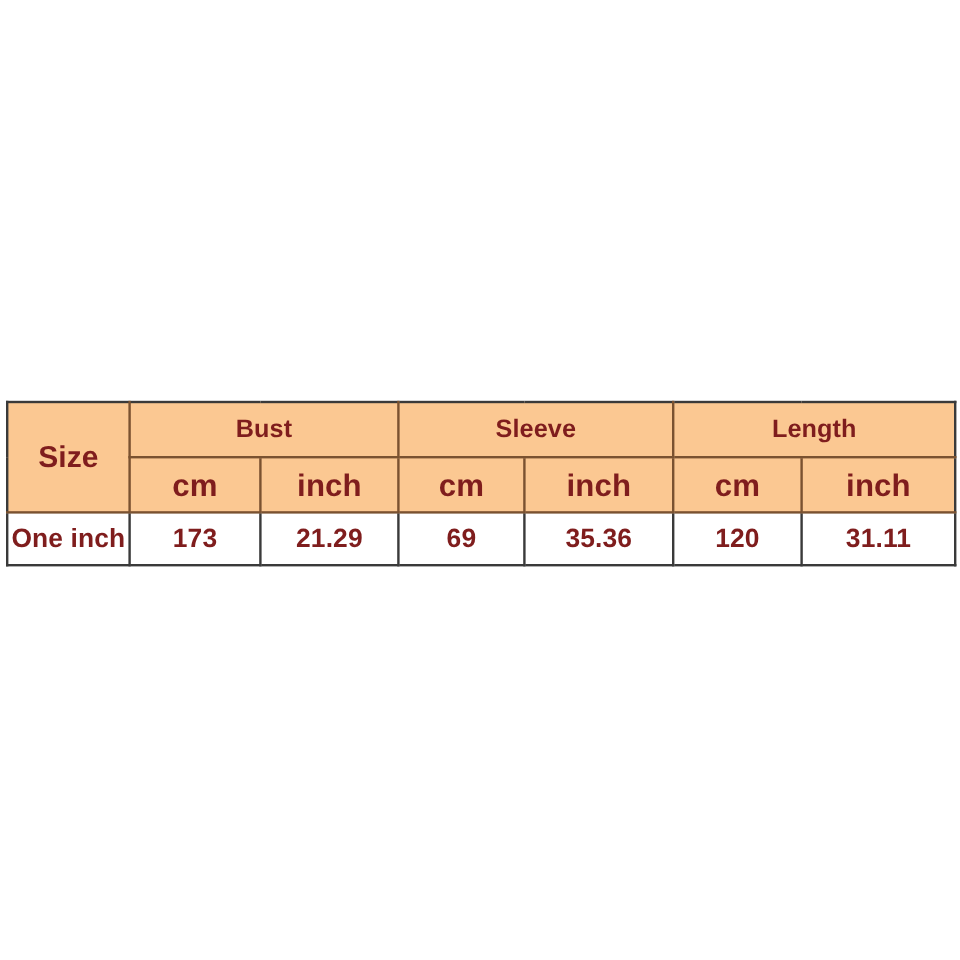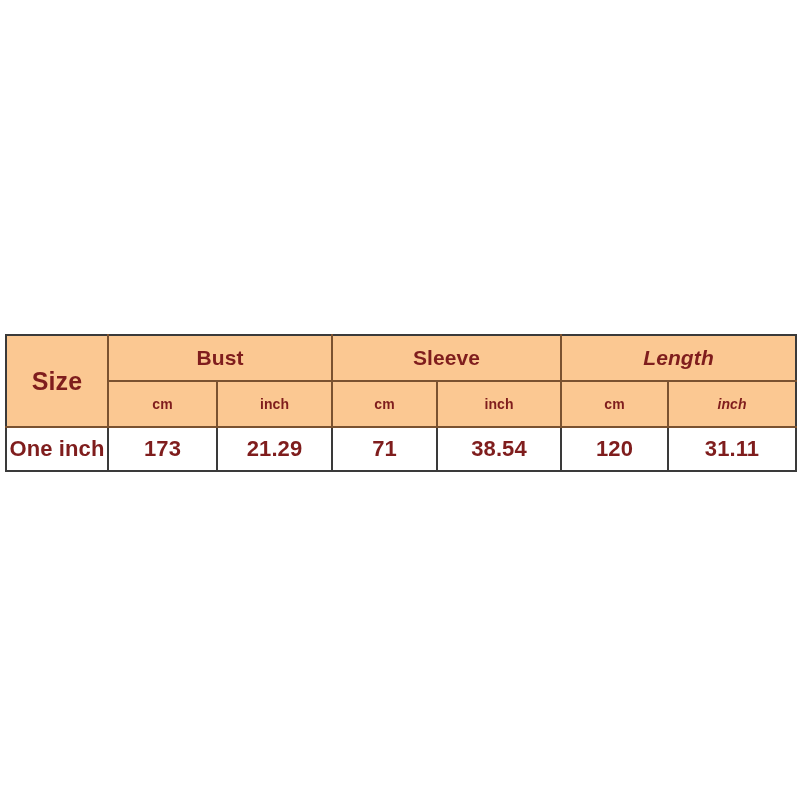--- a/index.html
+++ b/index.html
@@ -47,36 +47,36 @@
   }
 
   
   table.size-chart thead th {
     background: #fbc892;
     border-color: #7a5230;
   }
 
   
   table.size-chart thead th.edge-left  { border-left-color: #3a3a3a; }
-  table.size-chart thead th.edge-right { border-right-color: #3a3a3a; font-style: italic; }
+  table.size-chart thead th.edge-right { border-right-color: #3a3a3a; }
   table.size-chart thead th.edge-top   { border-top-color: #3a3a3a; }
 
   
   th.group-head {
     font-size: 21px;
     height: 44px;
   }
   
   th.corner-head {
     font-size: 25px;
     background: #fbc892;
   }
   
   th.unit-head {
-    font-size: 14px;
+    font-size: 26px;
     height: 44px;
   }
 
   
   table.size-chart tbody td {
     background: #ffffff;
     border-color: #3a3a3a;
     height: 42px;
     font-size: 22px;
   }
@@ -121,20 +121,20 @@
         <th class="unit-head">cm</th>
         <th class="unit-head edge-right">inch</th>
       </tr>
     </thead>
 
     <tbody>
       <tr>
         <td class="size-label">One inch</td>
         <td>173</td>
         <td>21.29</td>
-        <td>71</td>
-        <td>38.54</td>
+        <td>69</td>
+        <td>35.36</td>
         <td>120</td>
         <td>31.11</td>
       </tr>
     </tbody>
   </table>
 </div>
 
 </body></html>

